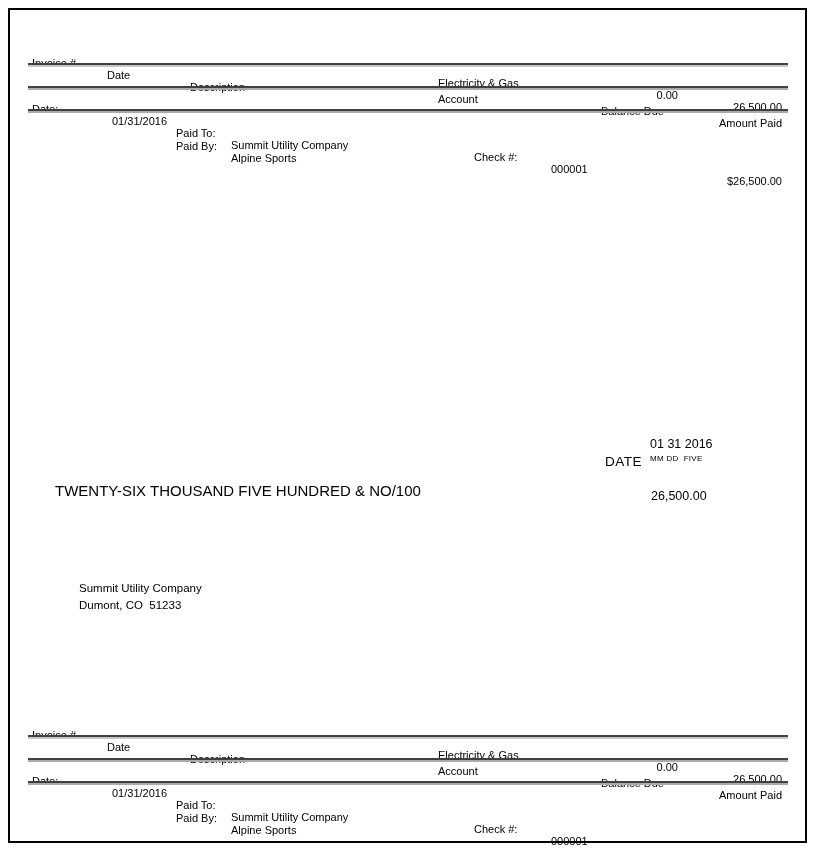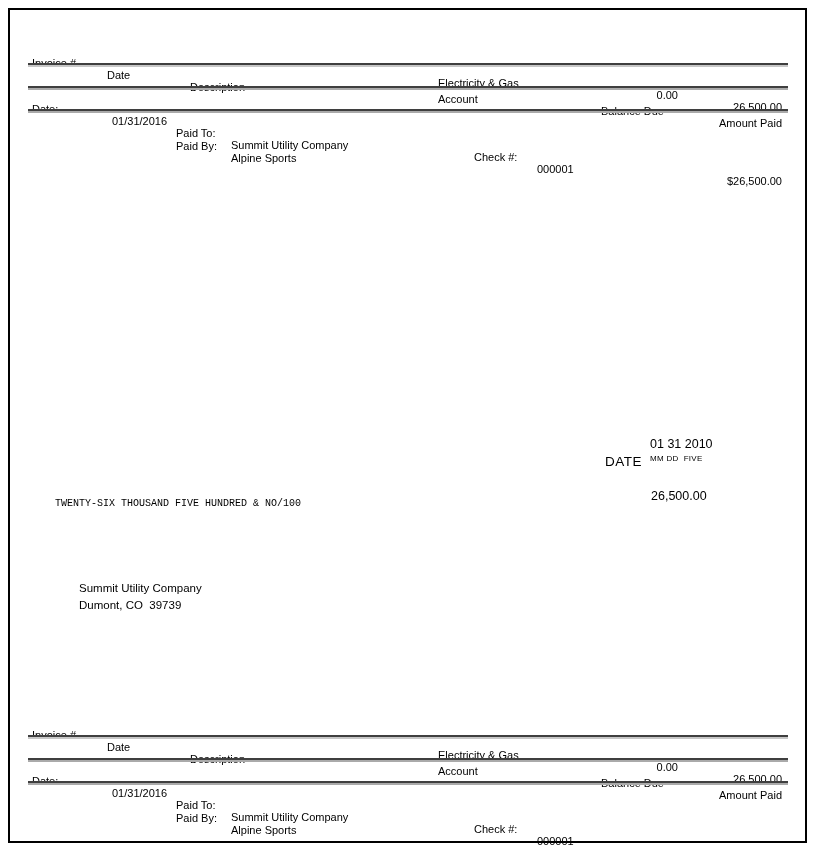--- a/index.html
+++ b/index.html
@@ -53,31 +53,31 @@
   .col-deschdr    { left: 162px; }
   .col-account    { left: 410px; }
   .col-balance    { right: 124px; text-align: right; }
   .col-amount     { right: 6px;  text-align: right; }
   .col-balanceval { right: 110px; text-align: right; }
   .col-datelabel  { left: 4px; }
   .col-dateval    { left: 45px; margin-left: 39px; }
   .col-paidto     { left: 148px; }
   .col-paidtoval  { left: 203px; }
   .col-checkno    { left: 446px; }
-  .col-checknoval { left: 509px; text-align: right; }
+  .col-checknoval { left: 523px; text-align: right; }
 
   
   .check-area span, .check-area div { position: absolute; white-space: pre; }
   .chk-date-label {
     left: 605px; top: 454px;
     font-size: 13.5px; letter-spacing: 0.5px;
   }
   .chk-date-value { left: 650px; top: 437px; font-size: 12.5px; }
   .chk-date-format{ left: 650px; top: 454px; font-size: 8px; letter-spacing: 0.3px; }
-  .chk-amount-words { left: 55px; top: 498px; font-size: 10px; font-family: Liberation Mono, monospace; }
+  .chk-amount-words { left: 55px; top: 482px; font-size: 15px; }
   .chk-amount-value { left: 651px; top: 489px; font-size: 12.5px; }
   .chk-payee {
     left: 79px; top: 547px;
     font-size: 11.5px; line-height: 16.5px;
   }
 </style>
 </head>
 <body>
 
 <div class="page-border"></div>
@@ -109,27 +109,27 @@
   </div>
   <div class="rule rule-c"></div>
   <div class="row paidby-row">
     <span class="col-paidto">Paid By:</span>
     <span class="col-paidtoval">Alpine Sports</span>
   </div>
 </div>
 
 <div class="check-area">
   <span class="chk-date-label">DATE</span>
-  <span class="chk-date-value">01 31 2010</span>
+  <span class="chk-date-value">01 31 2016</span>
   <span class="chk-date-format">MM DD  FIVE</span>
   <span class="chk-amount-words">TWENTY-SIX THOUSAND FIVE HUNDRED &amp; NO/100</span>
   <span class="chk-amount-value">26,500.00</span>
   <div class="chk-payee">
     <div>Summit Utility Company</div>
-    <div>Dumont, CO  39739</div>
+    <div>Dumont, CO  51233</div>
   </div>
 </div>
 
 <div class="stub stub-bottom">
   <div class="row hdr-row">
     <span class="col-invoice">Invoice #</span>
     <span class="col-datehdr">Date</span>
     <span class="col-deschdr">Description</span>
     <span class="col-account">Account</span>
     <span class="col-balance">Balance Due</span>

